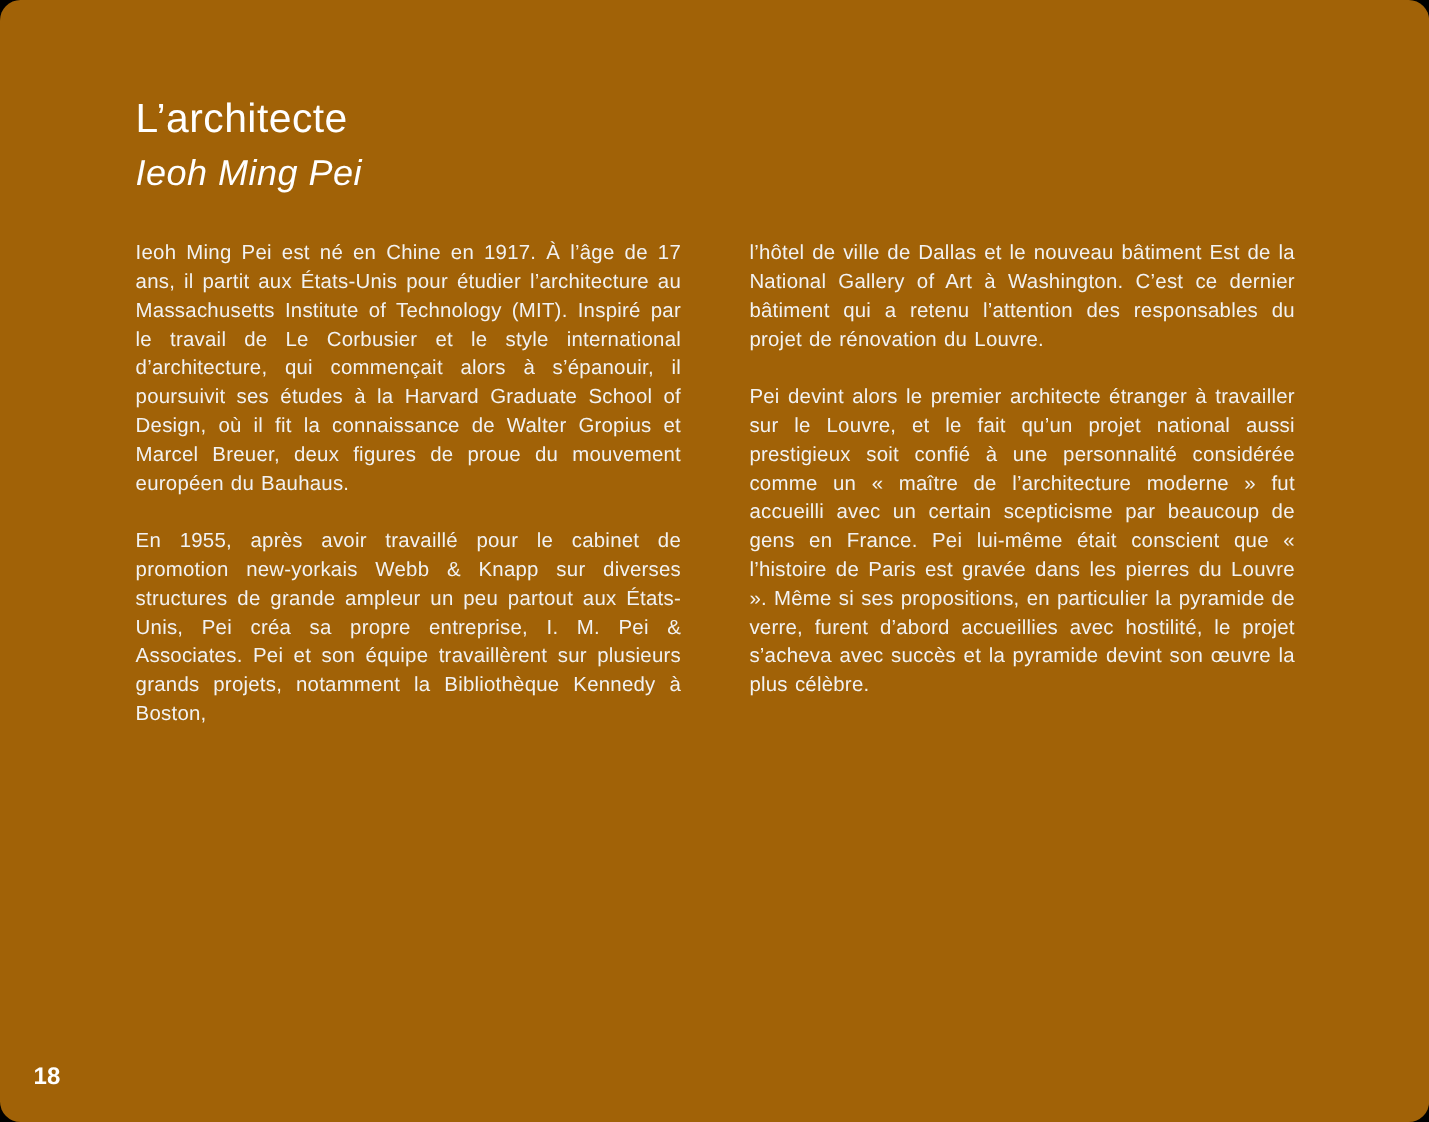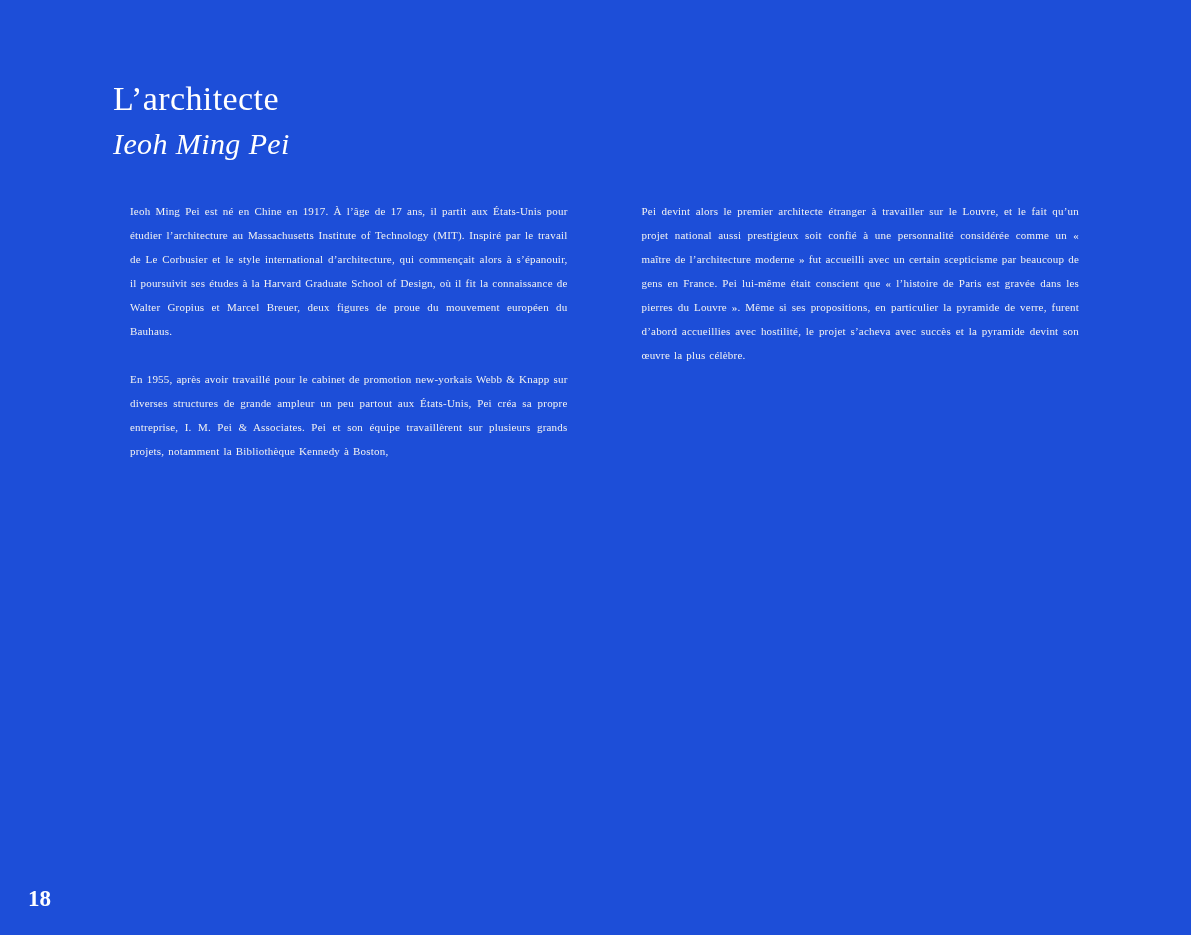--- a/index.html
+++ b/index.html
@@ -4,24 +4,25 @@
 <style>
   html, body {
     margin: 0;
     padding: 0;
     background: #000;
   }
   .page {
     position: relative;
     width: 1191px;
     height: 935px;
-    background: #1d4ed8;
+    background: #a16207;
     color: #f7f7f7;
-    font-family: Liberation Serif, serif;
+    font-family: Liberation Sans, sans-serif;
     overflow: hidden;
+    border-radius: 17px;
   }
   .page-header {
     position: absolute;
     left: 113px;
     top: 80px;
   }
   .page-title {
     margin: 0;
     font-size: 34px;
     font-weight: 500;
@@ -41,58 +42,59 @@
     left: 113px;
     top: 199px;
     width: 966px;
     display: flex;
     gap: 57px;
   }
   .col {
     width: 455px;
   }
   .col p {
-    margin: 0 0 24px 17px;
-    font-size: 11px;
+    margin: 0 0 24px 0;
+    font-size: 17px;
     line-height: 24px;
     text-align: justify;
     letter-spacing: 0.2px;
     word-spacing: 1px;
     color: #f2f2f2;
   }
   .col p:last-child {
     margin-bottom: 0;
   }
   .page-footer {
     position: absolute;
     left: 28px;
     top: 886px;
   }
   .page-number {
-    font-size: 23px;
+    font-size: 20px;
     font-weight: 700;
     color: #ffffff;
   }
 </style>
 </head>
 <body>
 
 <div class="page">
 
   <header class="page-header">
     <h1 class="page-title">L’architecte</h1>
     <h2 class="page-subtitle">Ieoh Ming Pei</h2>
   </header>
 
   <main class="columns">
     <div class="col">
       <p>Ieoh Ming Pei est né en Chine en 1917. À l’âge de 17 ans, il partit aux États-Unis pour étudier l’architecture au Massachusetts Institute of Technology (MIT). Inspiré par le travail de Le Corbusier et le style international d’architecture, qui commençait alors à s’épanouir, il poursuivit ses études à la Harvard Graduate School of Design, où il fit la connaissance de Walter Gropius et Marcel Breuer, deux figures de proue du mouvement européen du Bauhaus.</p>
       <p>En 1955, après avoir travaillé pour le cabinet de promotion new-yorkais Webb &amp; Knapp sur diverses structures de grande ampleur un peu partout aux États-Unis, Pei créa sa propre entreprise, I. M. Pei &amp; Associates. Pei et son équipe travaillèrent sur plusieurs grands projets, notamment la Bibliothèque Kennedy à Boston,</p>
     </div>
     <div class="col">
+      <p>l’hôtel de ville de Dallas et le nouveau bâtiment Est de la National Gallery of Art à Washington. C’est ce dernier bâtiment qui a retenu l’attention des responsables du projet de rénovation du Louvre.</p>
       <p>Pei devint alors le premier architecte étranger à travailler sur le Louvre, et le fait qu’un projet national aussi prestigieux soit confié à une personnalité considérée comme un « maître de l’architecture moderne » fut accueilli avec un certain scepticisme par beaucoup de gens en France. Pei lui-même était conscient que « l’histoire de Paris est gravée dans les pierres du Louvre ». Même si ses propositions, en particulier la pyramide de verre, furent d’abord accueillies avec hostilité, le projet s’acheva avec succès et la pyramide devint son œuvre la plus célèbre.</p>
     </div>
   </main>
 
   <footer class="page-footer">
     <span class="page-number">18</span>
   </footer>
 
 </div>
 

